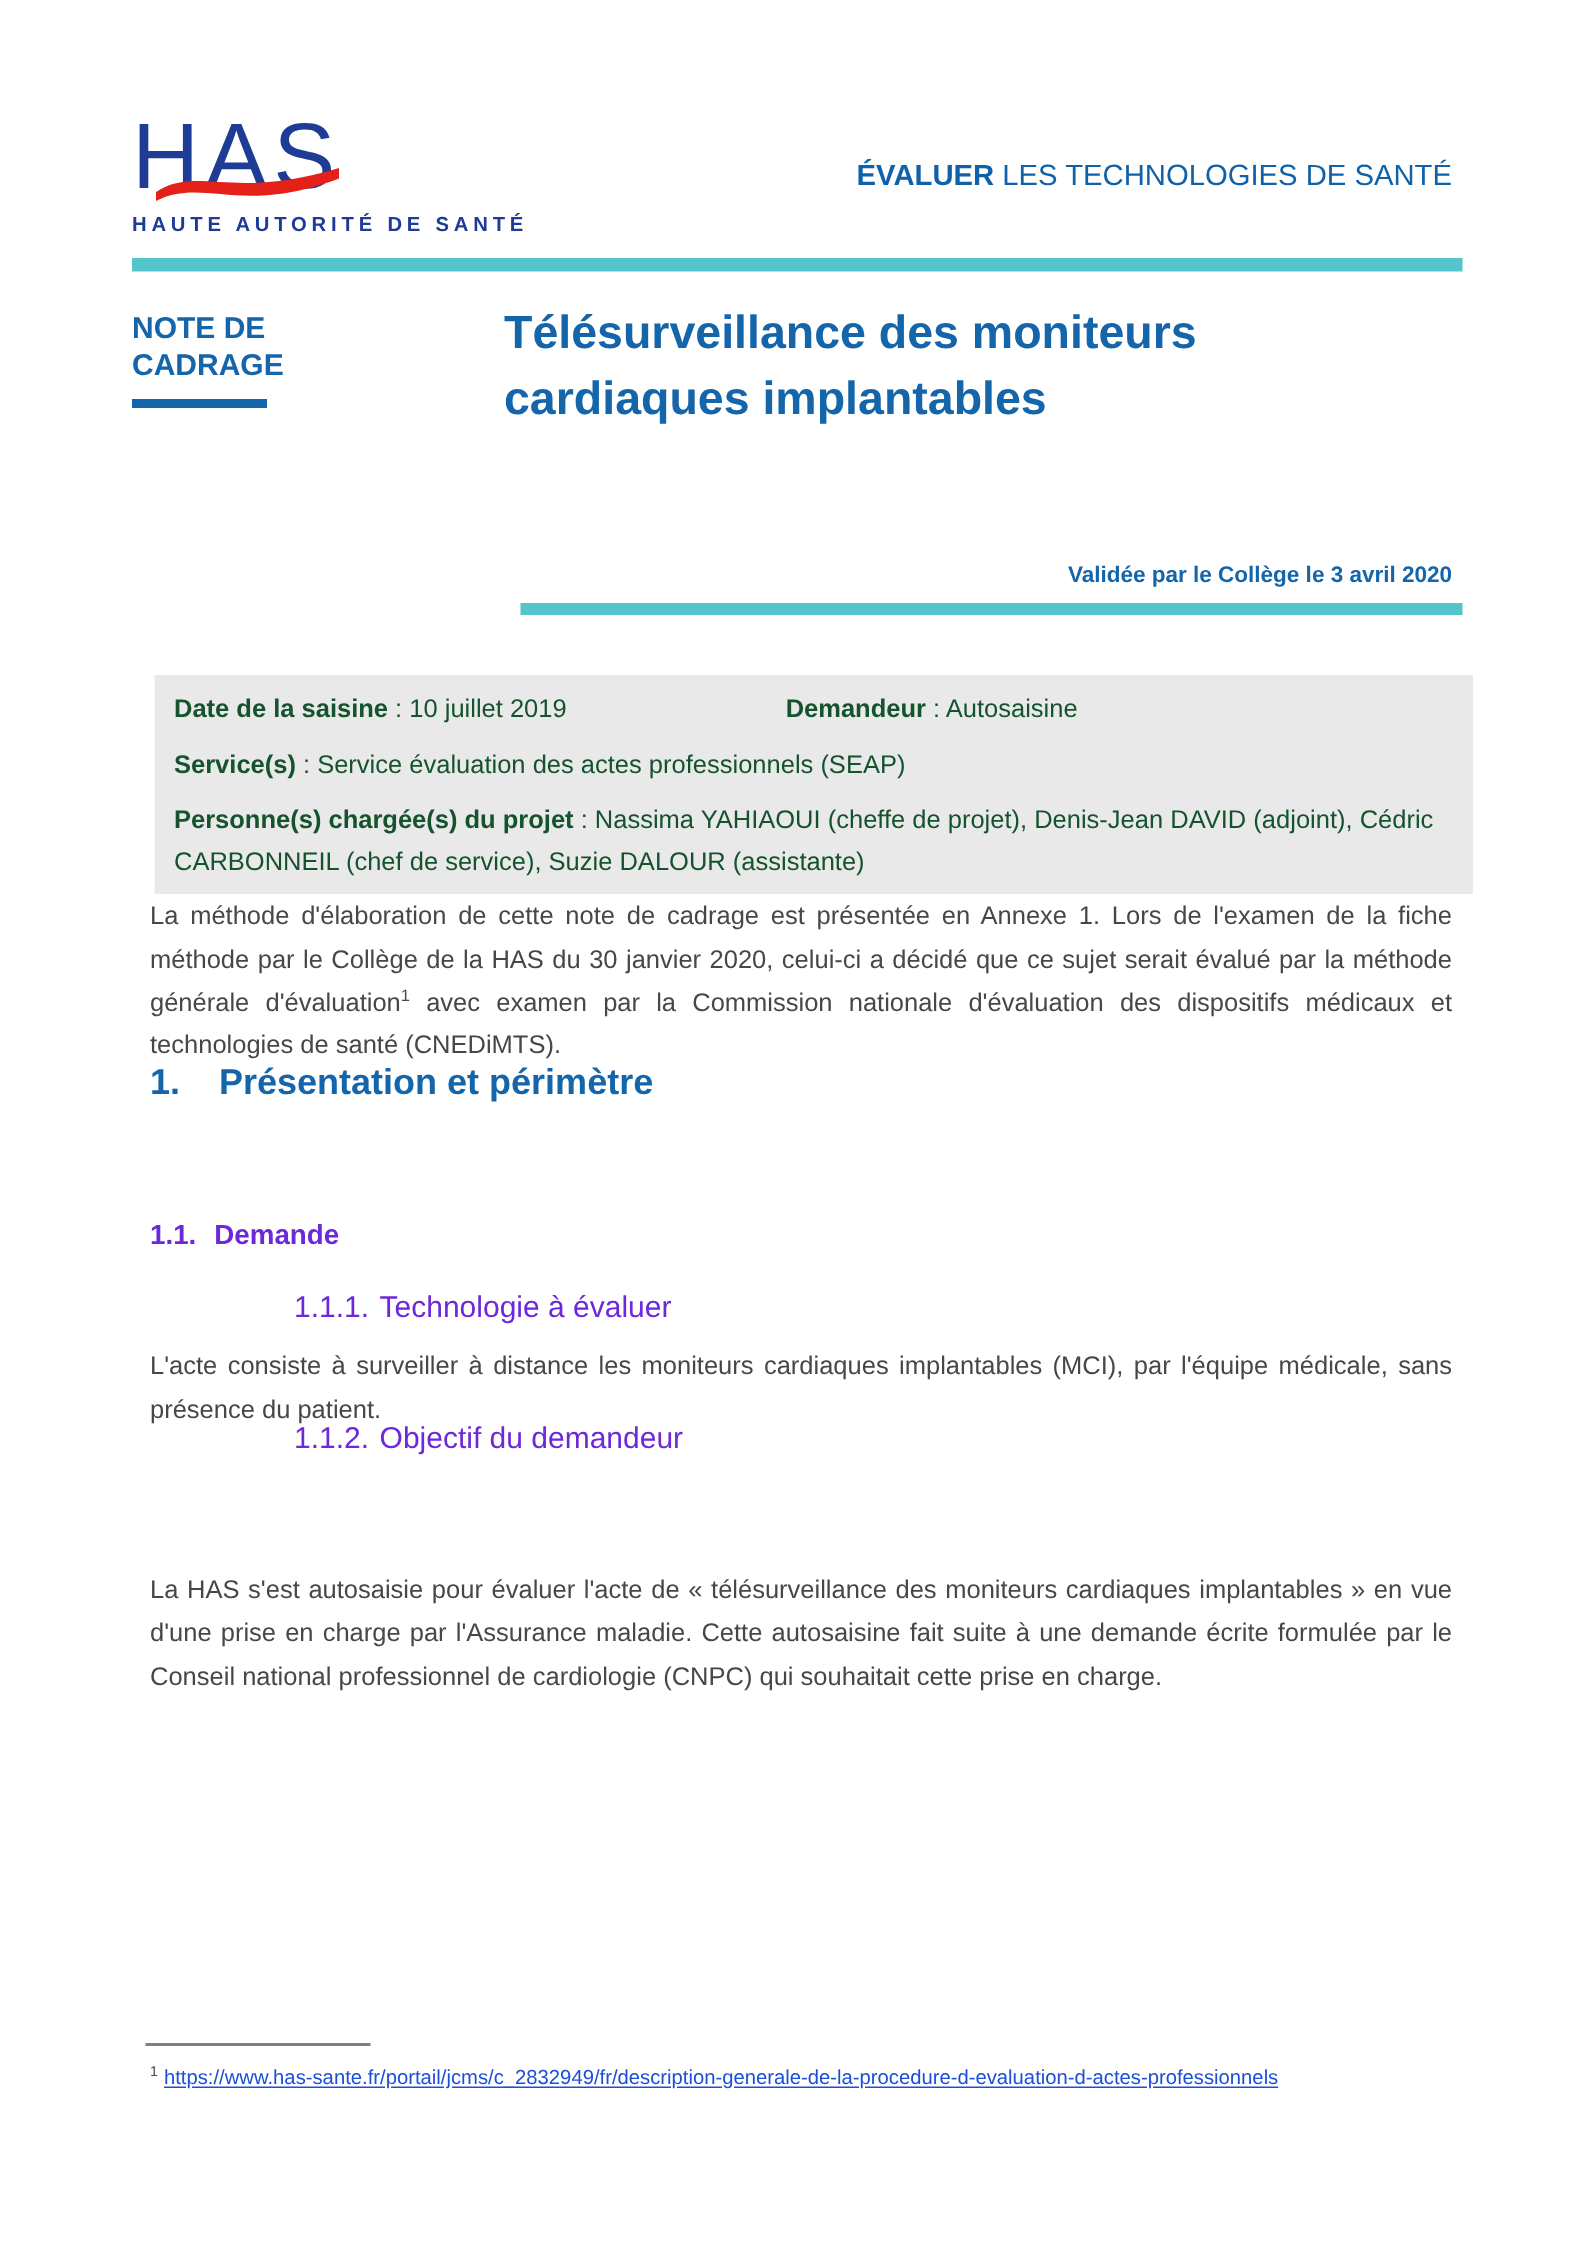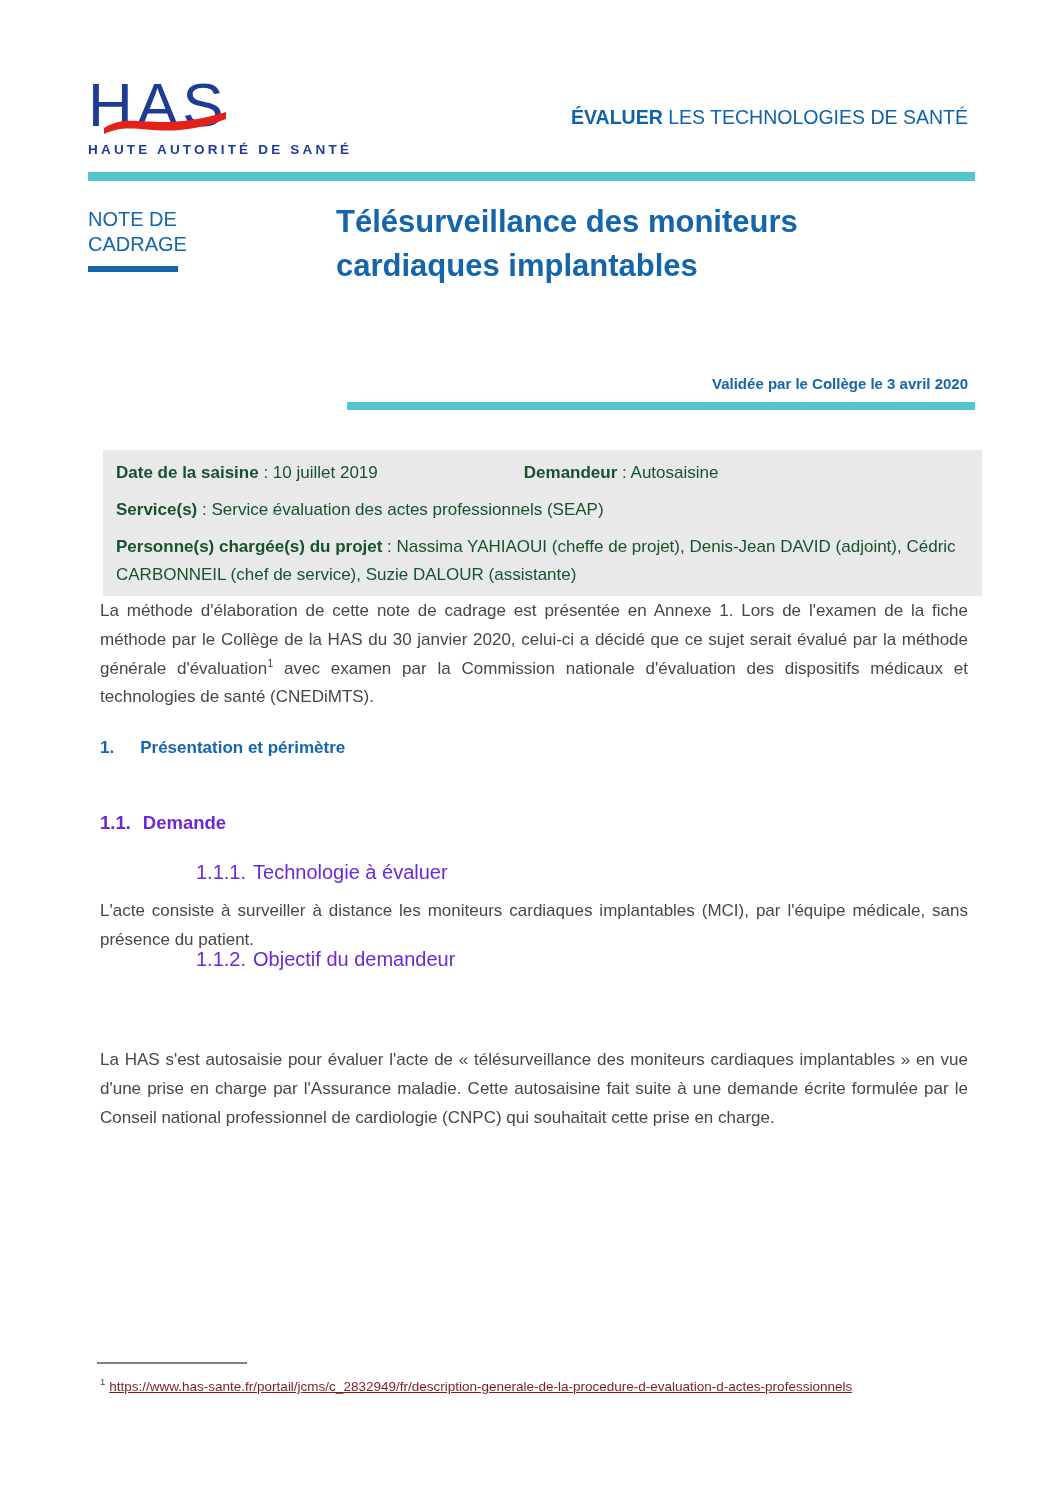--- a/index.html
+++ b/index.html
@@ -24,21 +24,21 @@
   .tagline {
     position:absolute; right:90px; top:106px; font-size:19.5px;
     color:#0f62a9; white-space:nowrap;
   }
   .tagline .b { font-weight:bold; }
   .rule-teal-1 { position:absolute; left:88px; top:172px; width:887px; height:9px; background:#54c5cb; }
 
   
   .doc-type {
     position:absolute; left:88px; top:207px; color:#1565ab;
-    font-size:20px; font-weight:normal; line-height:25px; white-space:pre-line;
+    font-size:20px; font-weight:bold; line-height:25px; white-space:pre-line;
   }
   .doc-type-underline { position:absolute; left:88px; top:266px; width:90px; height:6px; background:#1565ab; }
   .doc-title {
     position:absolute; left:336px; top:200px; color:#1565ab;
     font-size:31px; line-height:44px; font-weight:bold;
   }
   .validation {
     position:absolute; right:90px; top:375px; color:#1565ab;
     font-size:15px; font-weight:bold; white-space:nowrap;
   }
@@ -61,22 +61,22 @@
     position:absolute; left:100px; width:868px; color:#474747;
     font-size:17px; line-height:28.8px; text-align:justify;
   }
   .par-intro { top:597px; }
   .par-intro sup { font-size:11px; vertical-align:super; line-height:0; }
   .par-111 { top:897px; }
   .par-112 { top:1046px; }
 
   
   .h1 {
-    position:absolute; left:100px; top:738px; color:#1565ab;
-    font-size:17px; font-weight:bold;
+    position:absolute; left:100px; top:708px; color:#1565ab;
+    font-size:24px; font-weight:bold;
   }
   .h1 .num { margin-right:26px; }
   .h2 {
     position:absolute; left:100px; top:812px; color:#6d28d9;
     font-size:18.5px; font-weight:bold;
   }
   .h2 .num { margin-right:12px; }
   .h3 {
     position:absolute; left:196px; color:#6d28d9;
     font-size:20px; font-weight:normal;
@@ -85,21 +85,21 @@
   .h3-111 { top:861px; }
   .h3-112 { top:948px; }
 
   
   .footnote-sep { position:absolute; left:97px; top:1362px; width:150px; height:2px; background:#7f7f7f; }
   .footnote {
     position:absolute; left:100px; top:1373px; width:870px;
     font-size:13.5px; color:#474747; line-height:18px;
   }
   .footnote .marker { font-size:9.5px; vertical-align:super; margin-right:4px; color:#474747; }
-  .footnote a, .footnote .link { color:#7f1d1d; text-decoration:underline; cursor:pointer; }
+  .footnote a, .footnote .link { color:#1d4ed8; text-decoration:underline; cursor:pointer; }
 </style>
 </head>
 <body>
 
 <div class="page">
 
   <div class="logo-block">
     <div class="logo-has">
       <span>HAS</span>
       <svg class="logo-swoosh" viewBox="0 0 126 26" preserveAspectRatio="none">

